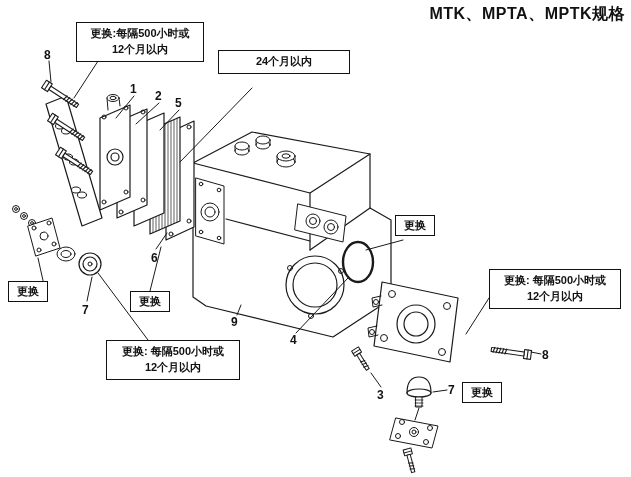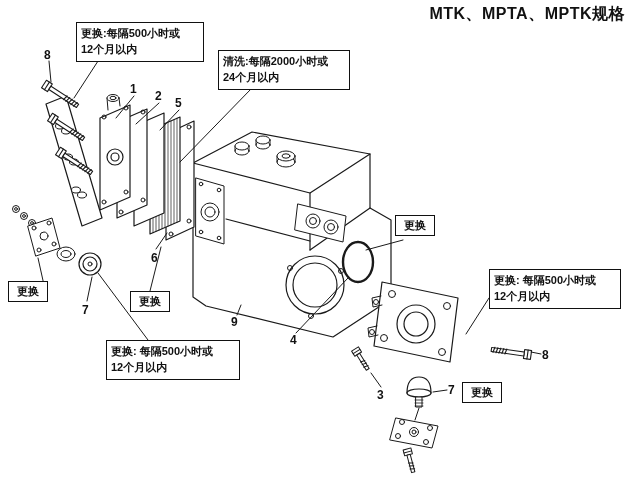--- a/index.html
+++ b/index.html
@@ -2,21 +2,21 @@
 <html><head>
 <meta charset="utf-8">
 <style>
   *{margin:0;padding:0;box-sizing:border-box}
   html,body{background:#fff}
   body{font-family:"Liberation Sans","DejaVu Sans",sans-serif;color:#111}
   .page{position:relative;width:631px;height:477px;background:#fff;overflow:hidden}
   .art{position:absolute;left:0;top:0;width:631px;height:477px}
   .spec{position:absolute;top:4px;right:6px;font-size:16px;font-weight:700;letter-spacing:.5px}
   .callout{position:absolute;border:1.6px solid #111;background:#fff;padding:3px 4px;
-           font-size:11px;font-weight:700;text-align:left;line-height:1.45;z-index:3}
+           font-size:11px;font-weight:700;text-align:center;line-height:1.45;z-index:3}
   .tag{position:absolute;border:1.6px solid #111;background:#fff;padding:2px 8px;
        font-size:11px;font-weight:700;text-align:center;z-index:3}
   .pn{position:absolute;font-size:12px;font-weight:700;z-index:3}
 </style>
 </head>
 <body>
 
 <div class="page">
 
   <svg class="art" viewBox="0 0 631 477" xmlns="http://www.w3.org/2000/svg">
@@ -256,21 +256,20 @@
   </svg>
 
   <div class="spec">MTK、MPTA、MPTK规格</div>
 
   <div class="callout" style="left:76px;top:22px;width:128px">
     <div>更换:每隔500小时或</div>
     <div>12个月以内</div>
   </div>
 
   <div class="callout" style="left:218px;top:50px;width:132px">
-    <div>清洗:每隔2000小时或</div>
     <div>24个月以内</div>
   </div>
 
   <div class="tag" style="left:395px;top:215px">更换</div>
 
   <div class="tag" style="left:8px;top:281px">更换</div>
 
   <div class="tag" style="left:130px;top:291px">更换</div>
 
   <div class="callout" style="left:106px;top:340px;width:134px">

